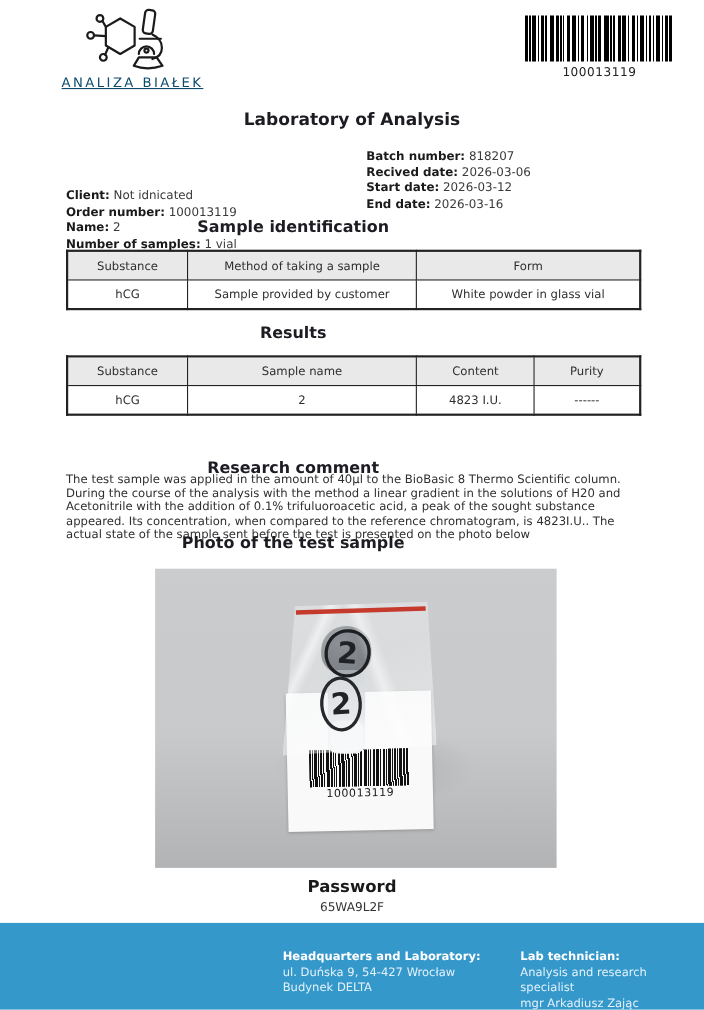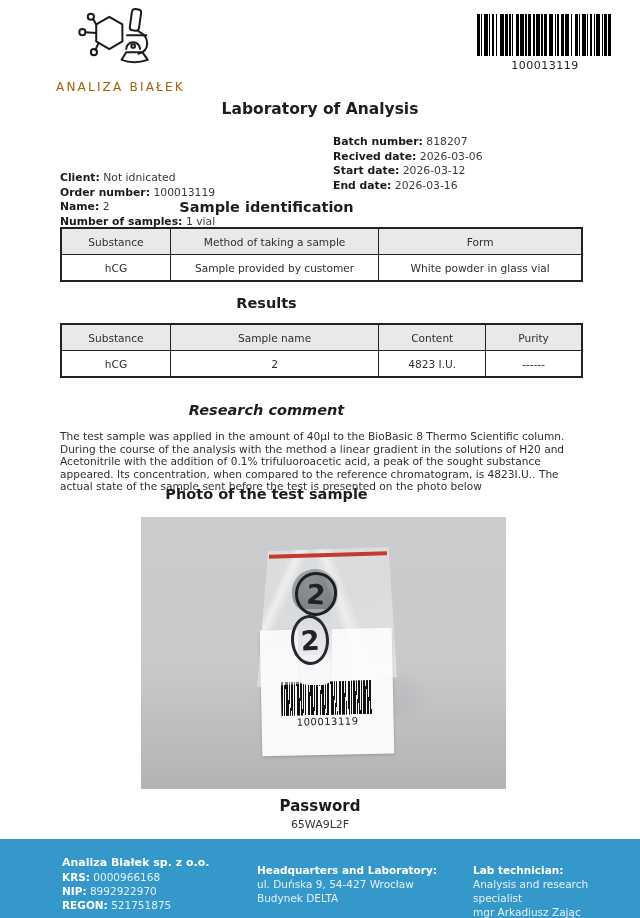--- a/index.html
+++ b/index.html
@@ -6,21 +6,21 @@
   body{
     width:640px;height:918px;background:#ffffff;
     font-family:"DejaVu Sans","Liberation Sans",sans-serif;
     color:#2e2e2e;position:relative;overflow:hidden;
   }
   .abs{position:absolute;}
 
   
   .logo-block{left:56px;top:6px;width:122px;text-align:center;}
   .logo-block svg{display:block;margin:0 auto;}
-  .logo-text{font-size:12px;letter-spacing:2.2px;color:#a16207;margin-top:14px;white-space:nowrap;}
+  .logo-text{font-size:12px;letter-spacing:2.2px;color:#0c4a6e;margin-top:2px;white-space:nowrap;text-decoration:underline;}
 
   .barcode-block{left:477px;top:14px;width:136px;text-align:center;}
   .barcode-block svg{width:134px;height:42px;display:block;}
   .barcode-number{font-size:11px;color:#222;margin-top:3px;letter-spacing:.5px;}
 
   h1.doc-title{left:0;top:100px;width:640px;text-align:center;margin:0;
     font-size:15.5px;font-weight:bold;color:#1c1c22;}
 
   
   .info-col{top:135px;font-size:10.8px;line-height:14.7px;color:#3a3a3a;}
@@ -206,21 +206,21 @@
   </tr>
   <tr>
     <td>hCG</td>
     <td>2</td>
     <td>4823 I.U.</td>
     <td>------</td>
   </tr>
 </tbody>
   </table>
 
-<h2 class="abs section" style="top:402px;font-style:italic;">Research comment</h2>
+<h2 class="abs section" style="top:418px;">Research comment</h2>
 <div class="abs comment-text">The test sample was applied in the amount of 40μl to the BioBasic 8 Thermo Scientific column. During the course of the analysis with the method a linear gradient in the solutions of H20 and Acetonitrile with the addition of 0.1% trifuluoroacetic acid, a peak of the sought substance appeared. Its concentration, when compared to the reference chromatogram, is 4823I.U.. The actual state of the sample sent before the test is presented on the photo below</div>
 
 <h2 class="abs section" style="top:486px;">Photo of the test sample</h2>
 <div class="abs photo">
   <div class="abs bag-shadow"></div>
   <div class="abs paper">
     <span>
       <svg viewBox="0 0 100 30" preserveAspectRatio="none" shape-rendering="crispEdges">
         <rect x="0" y="0" width="2" height="30" fill="#111"></rect>
           <rect x="3" y="0" width="1" height="30" fill="#111"></rect>
@@ -265,26 +265,20 @@
   <div class="abs bag"></div>
   <div class="abs bag-seal"></div>
   <div class="abs marker-two marker-cap">2</div>
   <div class="abs marker-two marker-bag">2</div>
 </div>
 
 <div class="abs password-label">Password</div>
 <div class="abs password-value">65WA9L2F</div>
 
 <div class="abs footer">
-  <div class="fcol fcol1">
-    <div class="ftitle">Analiza Białek sp. z o.o.</div>
-    <div><b>KRS:</b> <span>0000966168</span></div>
-    <div><b>NIP:</b> <span>8992922970</span></div>
-    <div><b>REGON:</b> <span>521751875</span></div>
-  </div>
   <div class="fcol fcol2">
     <div class="ftitle">Headquarters and Laboratory:</div>
     <div>ul. Duńska 9, 54-427 Wrocław</div>
     <div>Budynek DELTA</div>
   </div>
   <div class="fcol fcol3">
     <div class="ftitle">Lab technician:</div>
     <div>Analysis and research specialist</div>
     <div>mgr Arkadiusz Zając</div>
   </div>

